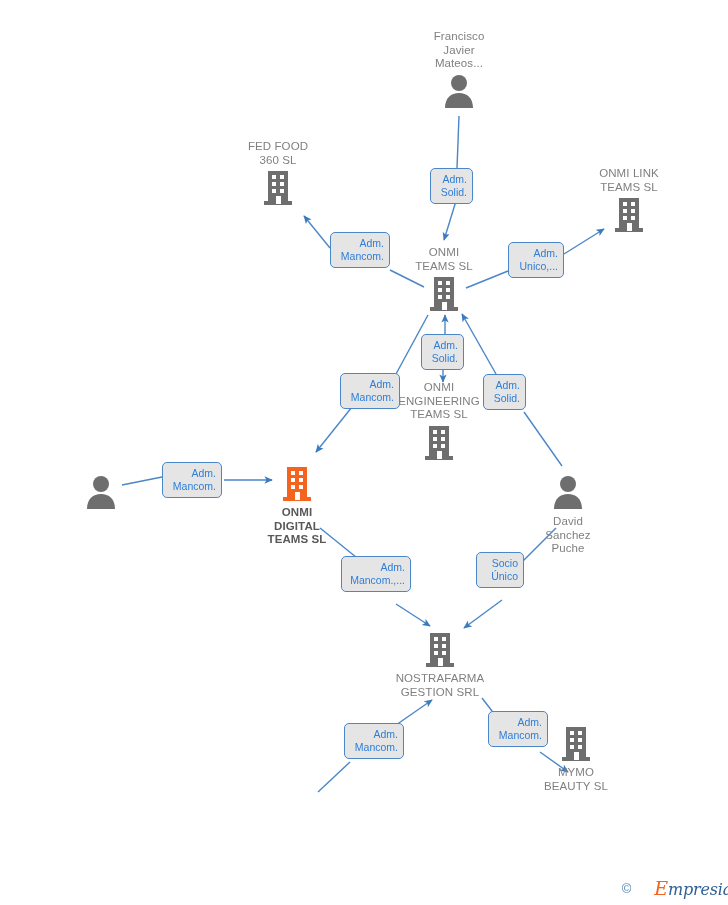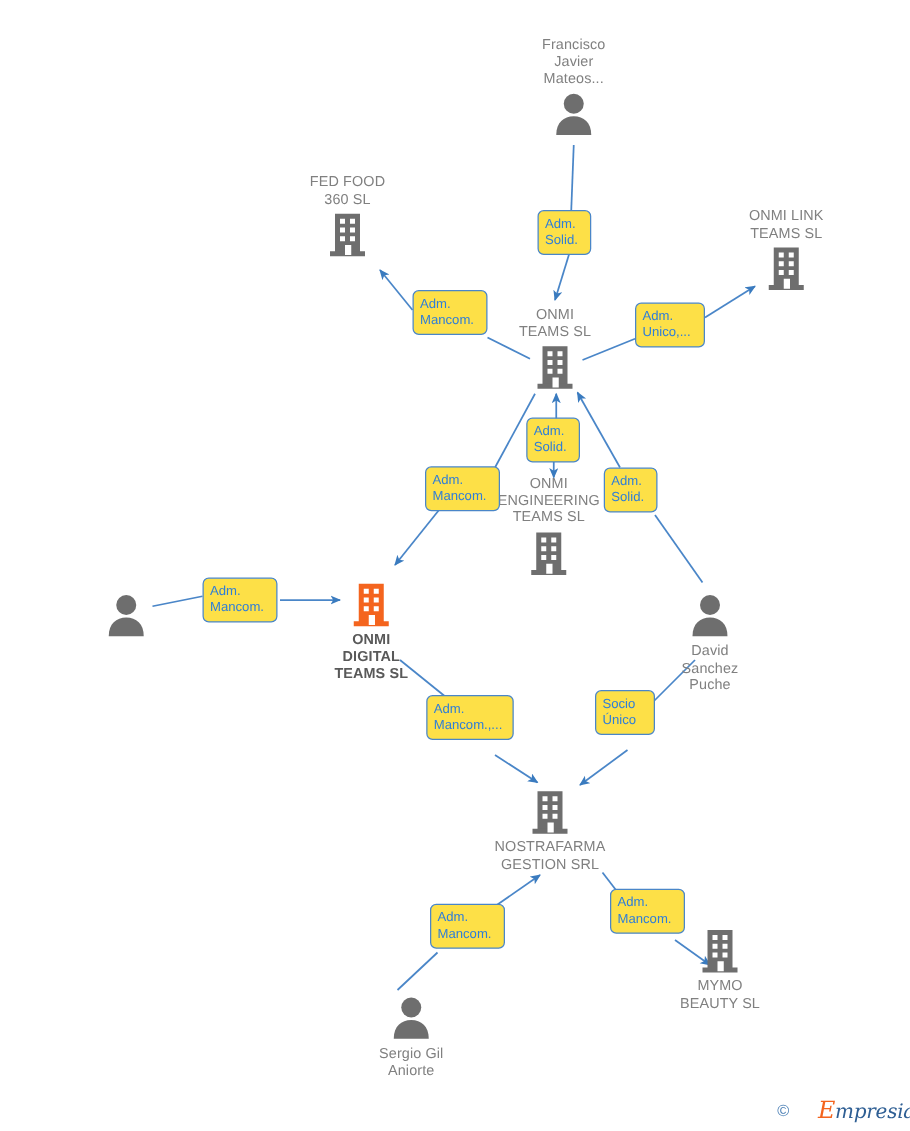--- a/index.html
+++ b/index.html
@@ -69,27 +69,27 @@
 
   
   .ico-person { fill: #6e6e6e; }
   .ico-company { fill: #6e6e6e; }
   .ico-company-hl { fill: #f4641e; }
 
   
   .rel-chip {
     position: absolute;
     box-sizing: border-box;
-    background: #fde047;
+    background: #e5e5e5;
     border: 1px solid #4a86c8;
     border-radius: 5px;
     color: #2f7ed8;
     font-size: 10.5px;
     line-height: 1.25;
-    text-align: left;
+    text-align: right;
     padding: 4px 5px;
     white-space: pre-line;
     z-index: 5;
   }
 
   
   #watermark {
     position: absolute;
     right: 8px;
     bottom: 6px;
@@ -280,30 +280,22 @@
       <rect x="11" y="14" width="4" height="4" fill="#ffffff"></rect>
       <rect x="19" y="14" width="4" height="4" fill="#ffffff"></rect>
       <rect x="11" y="21" width="4" height="4" fill="#ffffff"></rect>
       <rect x="19" y="21" width="4" height="4" fill="#ffffff"></rect>
       <rect x="15" y="28" width="5" height="8" fill="#ffffff"></rect>
     </svg>
     <span class="node-label">NOSTRAFARMA
 GESTION SRL</span>
   </div>
 
-  <div class="node label-below" style="left:329px; top:795px;">
-    <svg class="node-icon" viewBox="0 0 34 40">
-      <circle class="ico-person" cx="17" cy="11" r="8"></circle>
-      <path class="ico-person" d="M3,36 C3,26 9,21 17,21 C25,21 31,26 31,36 Z"></path>
-    </svg>
-    <span class="node-label">Sergio Gil
-Aniorte</span>
-  </div>
-
-  <div class="node label-below" style="left:576px; top:741px;">
+
+  <div class="node label-below" style="left:576px; top:724px;">
     <svg class="node-icon" viewBox="0 0 34 40">
       <rect class="ico-company" x="7" y="3" width="20" height="33"></rect>
       <rect class="ico-company" x="3" y="33" width="28" height="4"></rect>
       <rect x="11" y="7" width="4" height="4" fill="#ffffff"></rect>
       <rect x="19" y="7" width="4" height="4" fill="#ffffff"></rect>
       <rect x="11" y="14" width="4" height="4" fill="#ffffff"></rect>
       <rect x="19" y="14" width="4" height="4" fill="#ffffff"></rect>
       <rect x="11" y="21" width="4" height="4" fill="#ffffff"></rect>
       <rect x="19" y="21" width="4" height="4" fill="#ffffff"></rect>
       <rect x="15" y="28" width="5" height="8" fill="#ffffff"></rect>

